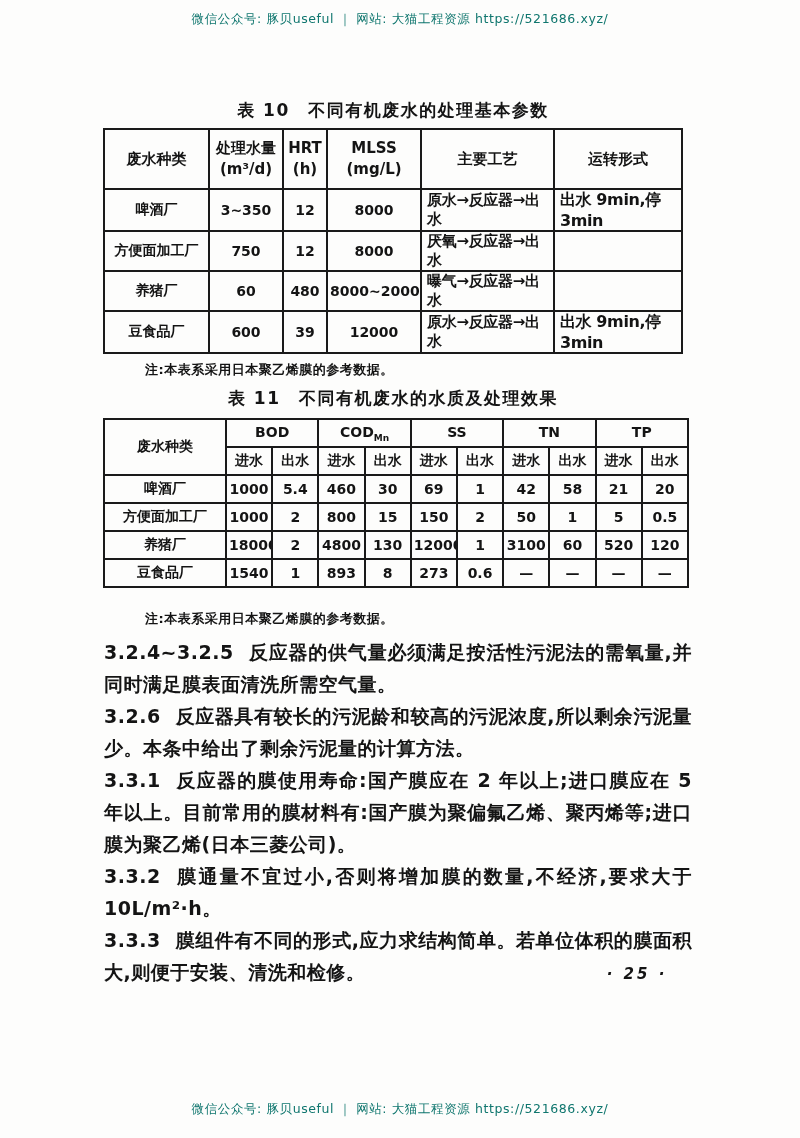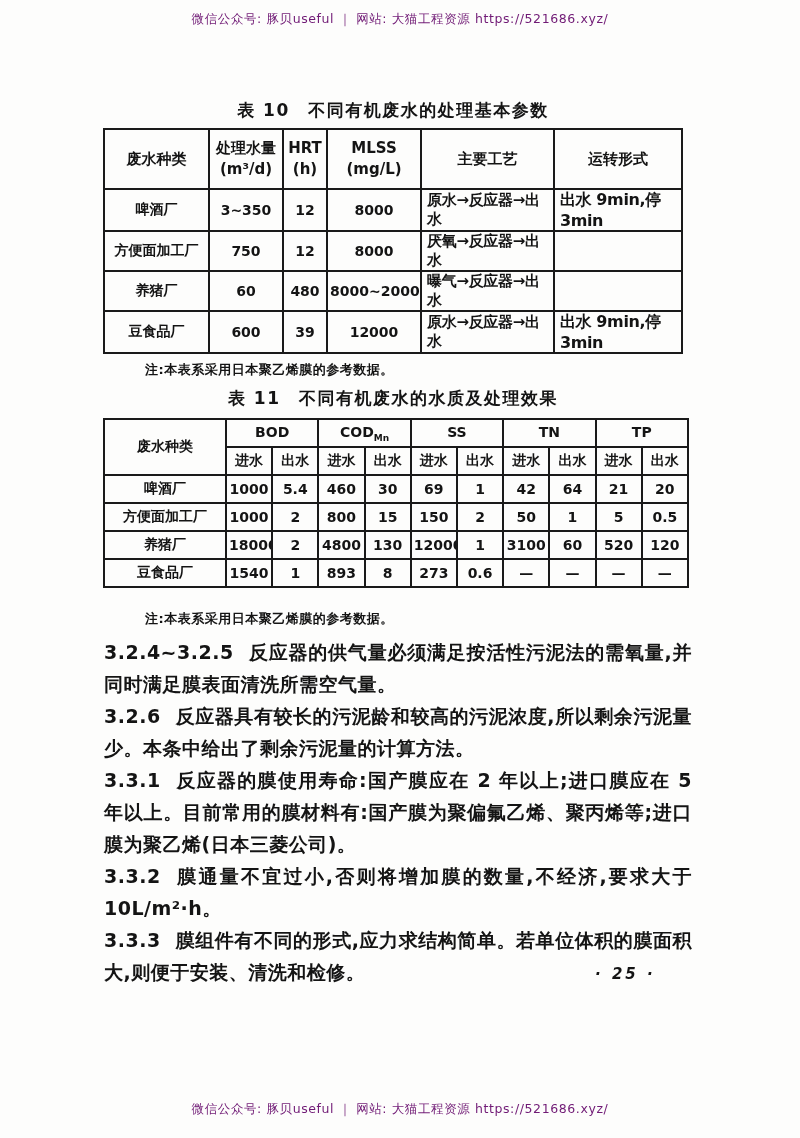--- a/index.html
+++ b/index.html
@@ -3,21 +3,21 @@
 <meta charset="utf-8">
 <style>
   html,body { margin:0; padding:0; background:#ffffff; }
   .page {
     position:relative; width:800px; height:1138px;
     background:#fdfdfc; overflow:hidden;
     font-family:"DejaVu Sans", sans-serif; color:#141414;
   }
   .watermark {
     position:absolute; left:0; width:100%; text-align:center;
-    font-size:12.5px; letter-spacing:0.6px; color:#701a75; font-weight:500;
+    font-size:12.5px; letter-spacing:0.6px; color:#0f766e; font-weight:500;
   }
   .wm-top { top:11px; }
   .wm-bottom { top:1101px; }
 
   .t-title {
     position:absolute; left:103px; width:580px; text-align:center;
     font-weight:bold; font-size:17px; letter-spacing:1.5px;
   }
   .t10-title { top:99px; }
   .t11-title { top:387px; }
@@ -49,21 +49,21 @@
 
   .paras {
     position:absolute; left:104px; top:636px; width:588px;
     font-size:19px; line-height:32px; font-weight:600;
     text-align:justify; letter-spacing:0.5px;
   }
   .para { margin:0; }
   .pnum { font-weight:bold; margin-right:15px; letter-spacing:0.5px; }
 
   .pageno {
-    position:absolute; left:595px; top:965px; width:84px; text-align:left;
+    position:absolute; left:595px; top:965px; width:84px; text-align:center;
     font-size:15px; font-style:italic; font-weight:600; letter-spacing:3px;
   }
 </style>
 </head>
 <body>
 
 <div class="page">
 
   <div class="watermark wm-top">微信公众号: 豚贝useful ｜ 网站: 大猫工程资源 https://521686.xyz/</div>
 
@@ -166,21 +166,21 @@
     </tr>
     <tr>
       <td>啤酒厂</td>
       <td>1000</td>
       <td>5.4</td>
       <td>460</td>
       <td>30</td>
       <td>69</td>
       <td>1</td>
       <td>42</td>
-      <td>64</td>
+      <td>58</td>
       <td>21</td>
       <td>20</td>
     </tr>
     <tr>
       <td>方便面加工厂</td>
       <td>1000</td>
       <td>2</td>
       <td>800</td>
       <td>15</td>
       <td>150</td>

